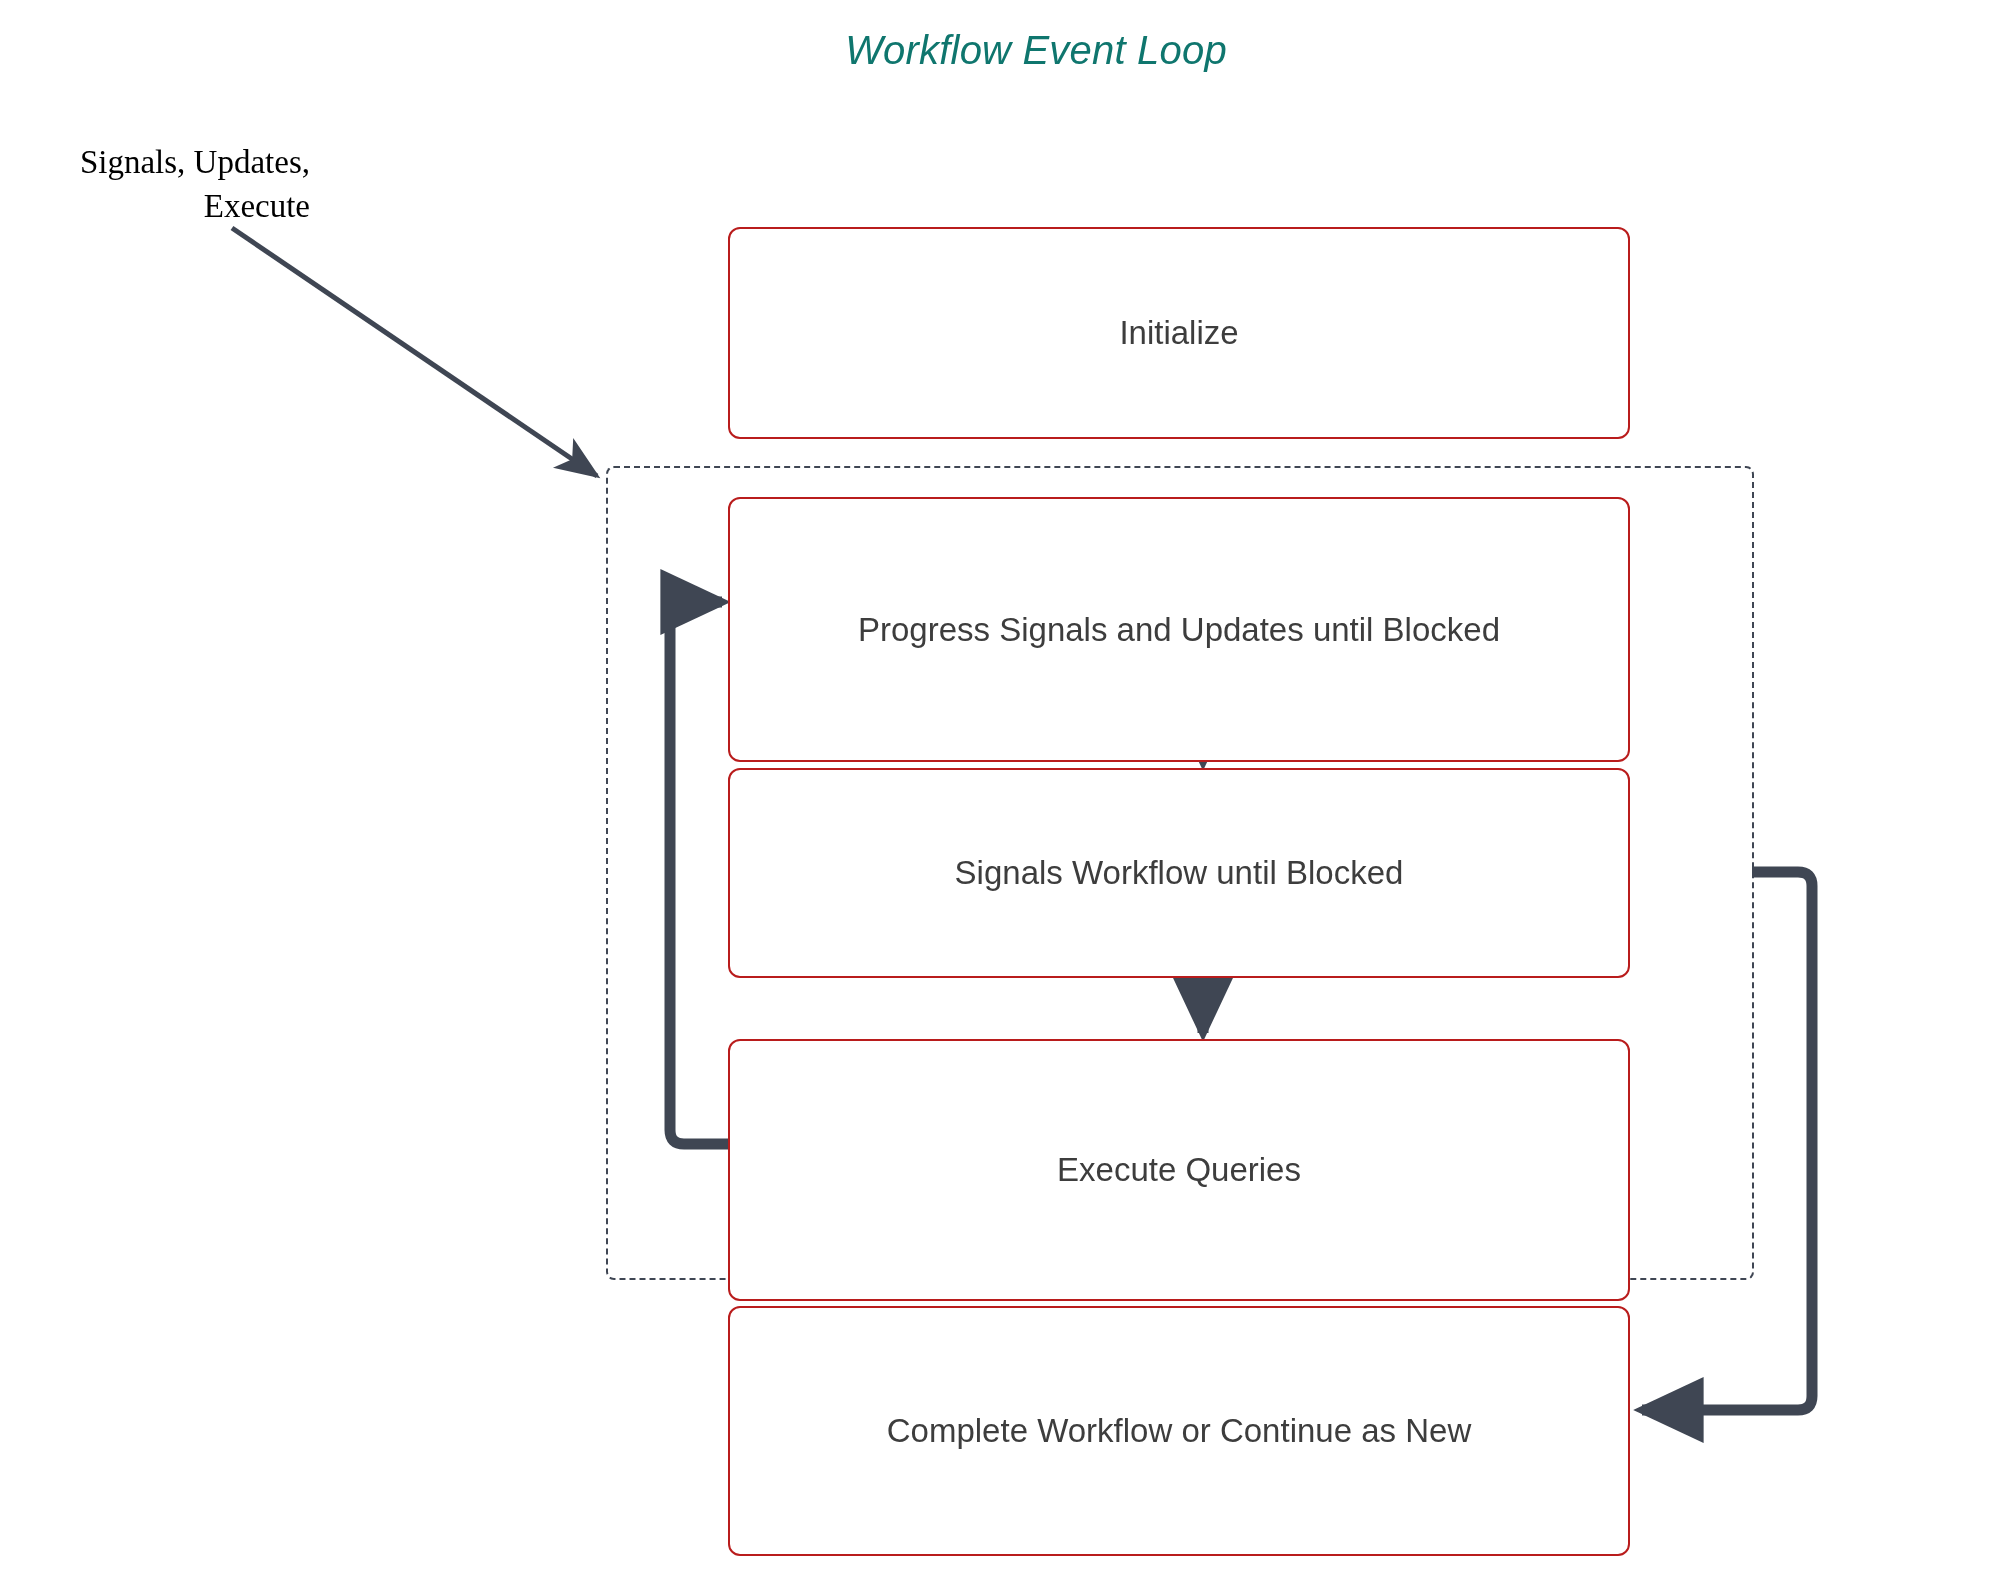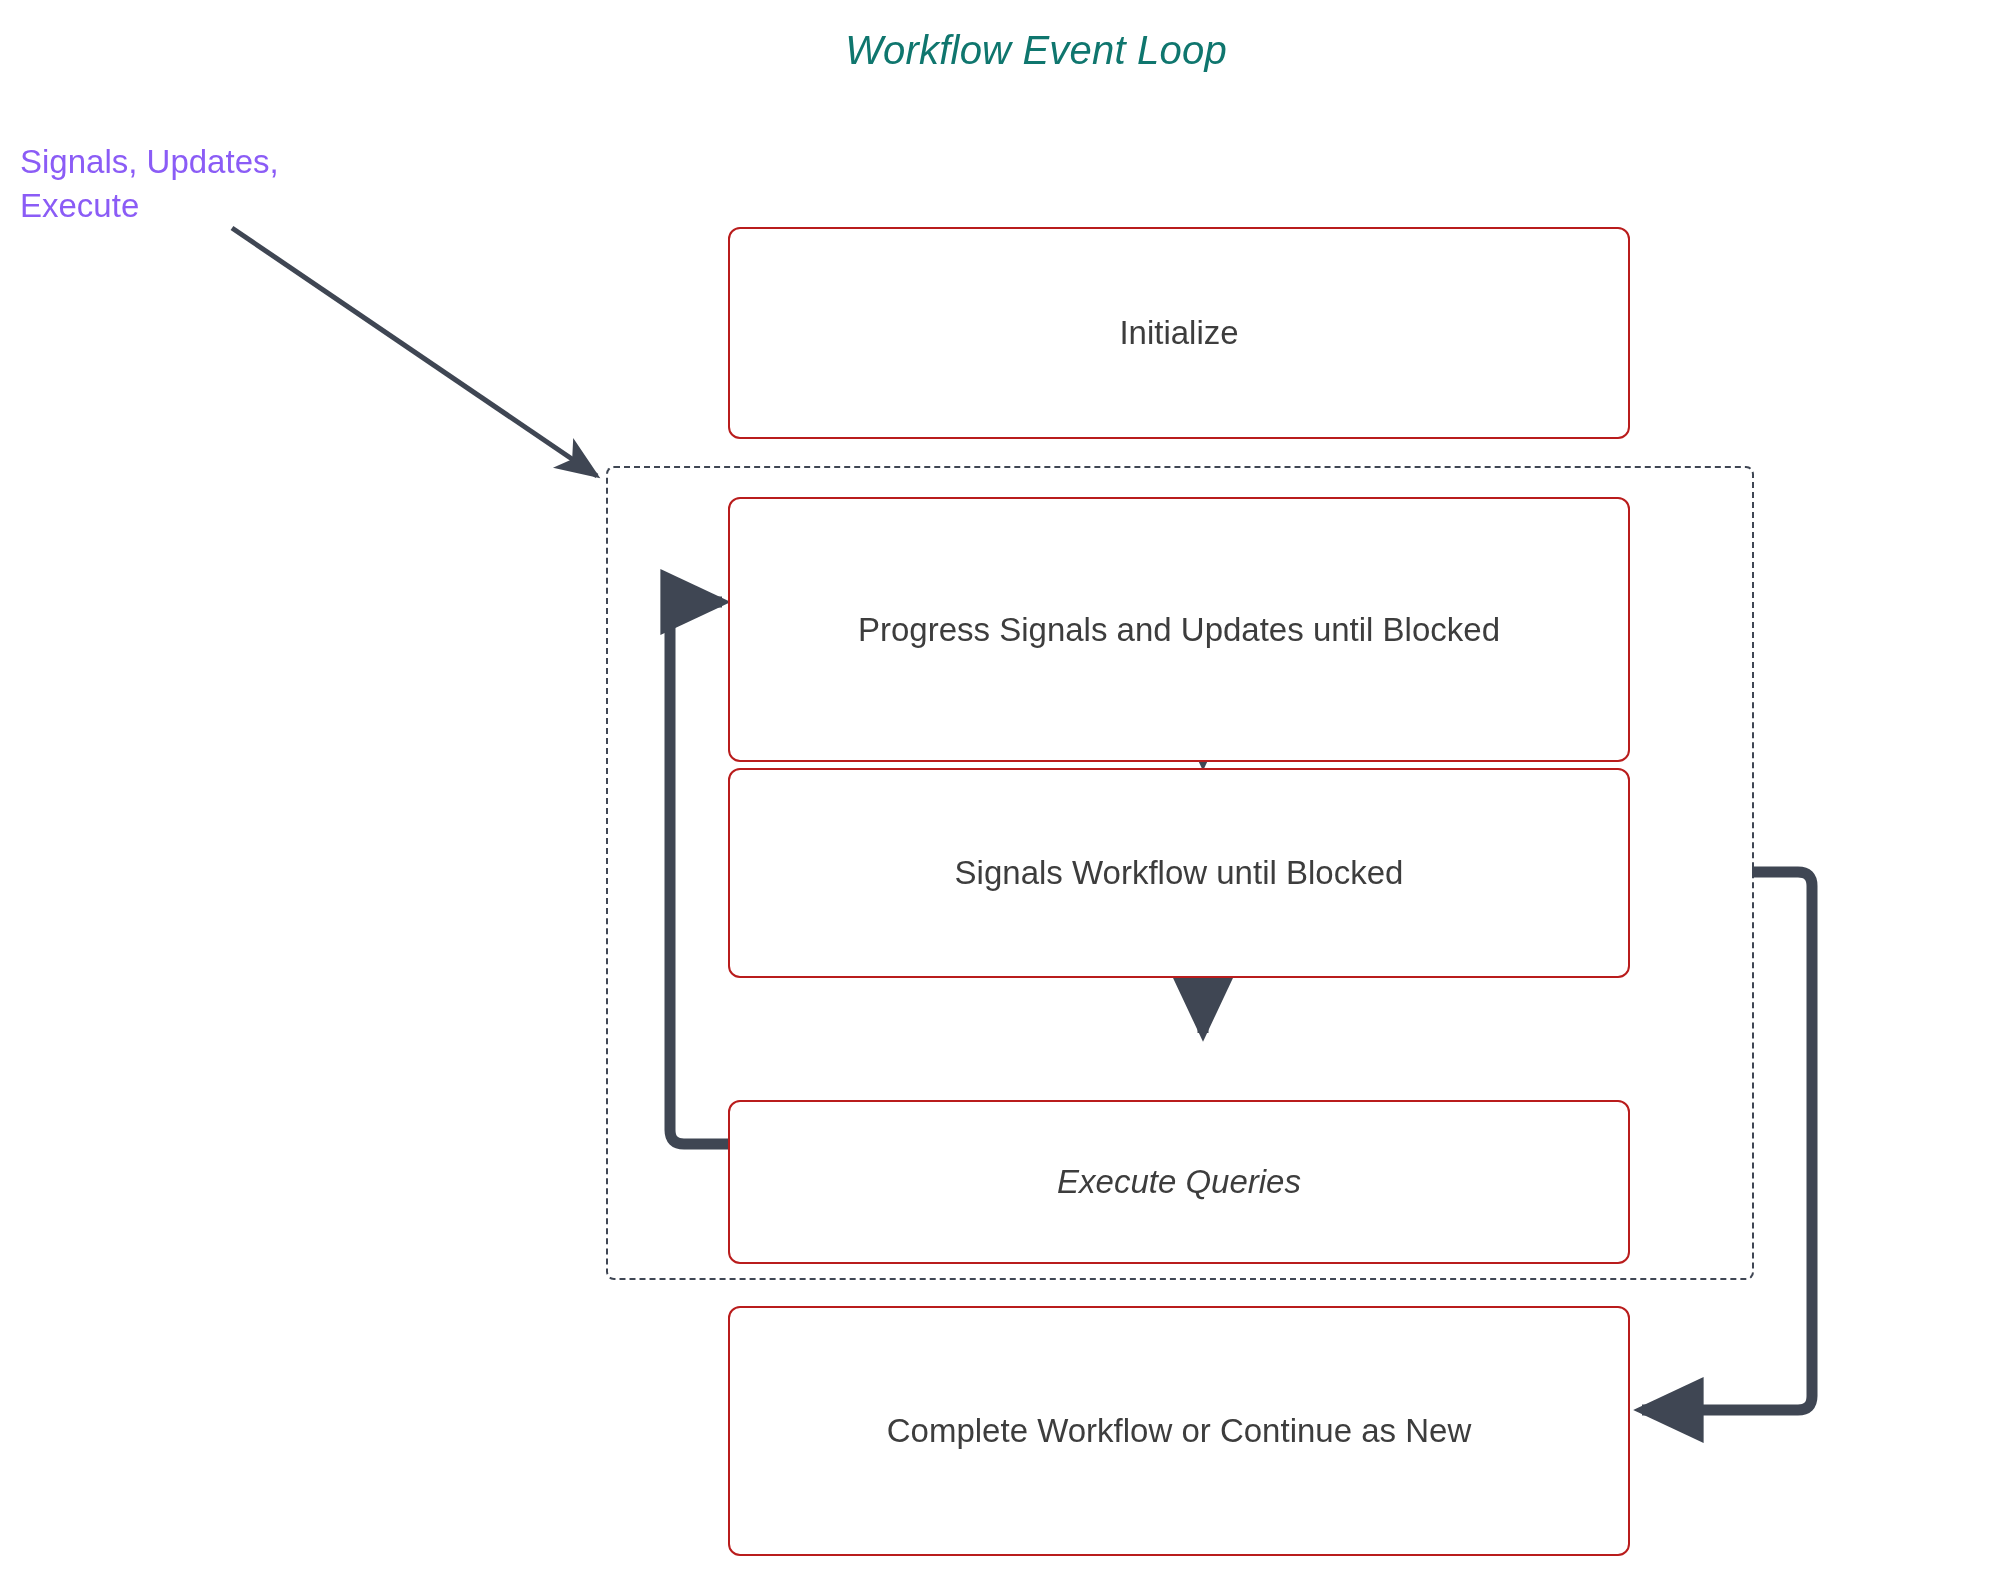--- a/index.html
+++ b/index.html
@@ -35,24 +35,25 @@
     font-size: 40px;
     color: #0f766e;
     letter-spacing: 0.2px;
     padding-left: 33px;
   }
   .ext-label {
     position: absolute;
     left: 20px;
     top: 140px;
     width: 290px;
-    text-align: left;
+    text-align: right;
     font-size: 33px;
     line-height: 44px;
-    color: #8b5cf6;
+    color: #000000;
+    font-family: Liberation Serif, serif;
   }
   .node {
     position: absolute;
     box-sizing: border-box;
     border: 2px solid #b91c1c;
     border-radius: 12px;
     background: #ffffff;
     display: flex;
     align-items: center;
     justify-content: center;
@@ -65,21 +66,21 @@
     box-sizing: border-box;
     border: 2px dashed #3f4653;
     border-radius: 8px;
     background: transparent;
   }
   
   #node-initialize   { left: 728px;  top: 227px;  width: 902px; height: 212px; }
   #region-loop       { left: 606px;  top: 466px;  width: 1148px; height: 814px; }
   #node-progress-signals { left: 728px; top: 497px; width: 902px; height: 265px; }
   #node-progress-workflow { left: 728px; top: 768px; width: 902px; height: 210px; }
-  #node-execute-queries  { left: 728px; top: 1100px; width: 902px; height: 164px; font-style: italic; }
+  #node-execute-queries  { left: 728px; top: 1039px; width: 902px; height: 262px; }
   #node-complete-workflow { left: 728px; top: 1306px; width: 902px; height: 250px; justify-content: center; }
 </style>
 </head>
 <body>
 
 <div id="canvas">
 
   <div class="diagram-title">Workflow Event Loop</div>
 
   <div class="ext-label">

